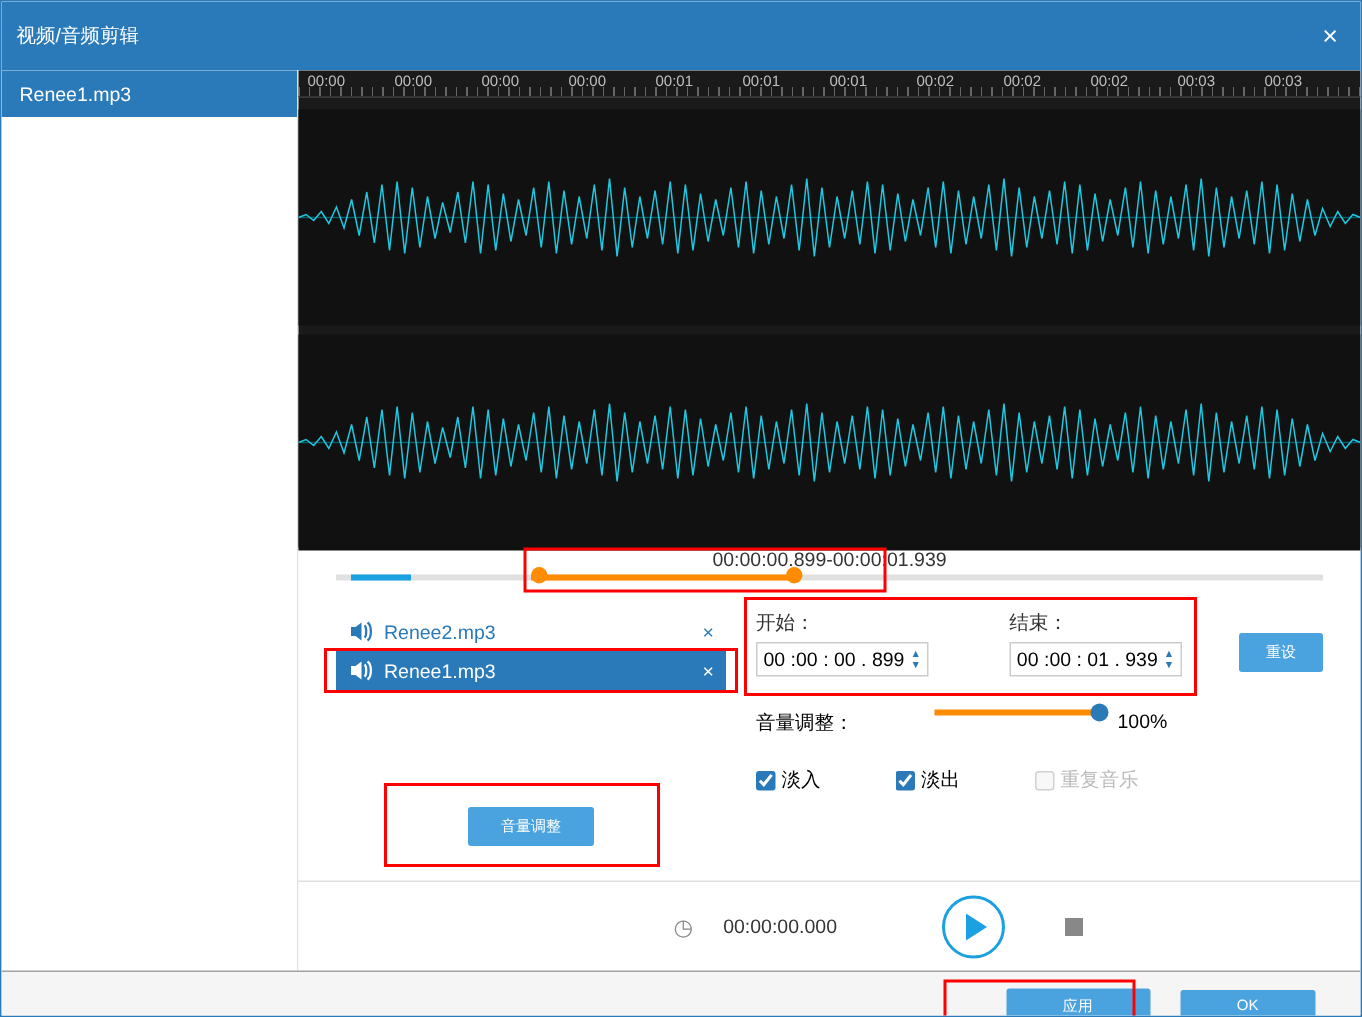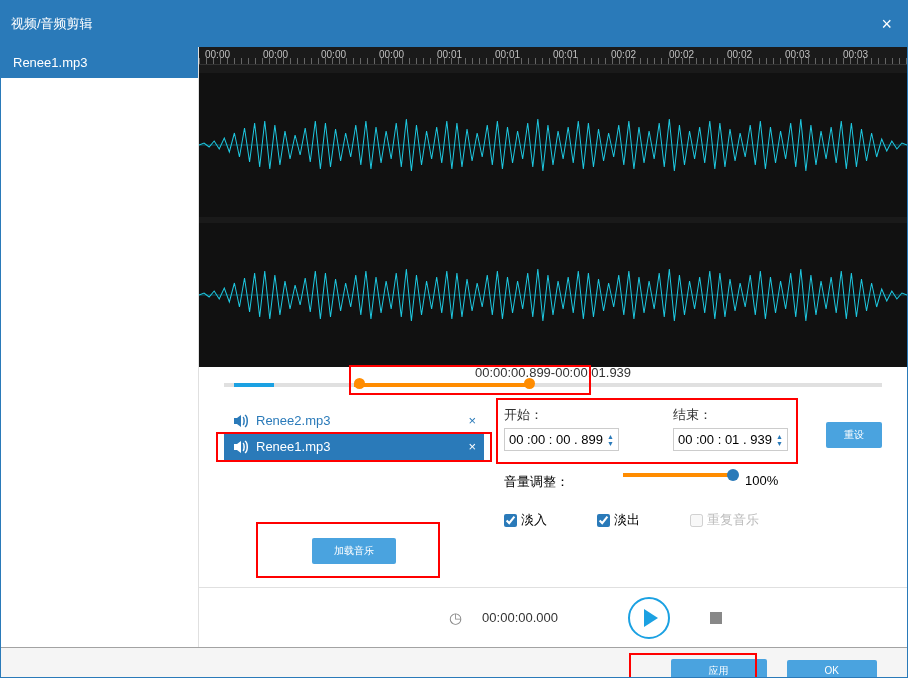--- a/index.html
+++ b/index.html
@@ -27,21 +27,21 @@
 .range-label { position: absolute; top: 0; left: 50%; transform: translateX(-50%); font-size: 13px; color: #333; }
 .slider-track { position: absolute; top: 18px; left: 25px; right: 25px; height: 4px; background: #e0e0e0; }
 .slider-fill-blue { position: absolute; top: 18px; left: 35px; width: 40px; height: 4px; background: #1ba1e2; }
 .slider-mid { position: absolute; top: 18px; left: 155px; width: 175px; height: 4px; background: #ff8c00; }
 .slider-handle { position: absolute; top: 13px; width: 11px; height: 11px; background: #ff8c00; border-radius: 50%; }
 
 .redbox { border: 2px solid #ff0000; position: absolute; pointer-events: none; }
 
 .lower { display: flex; padding: 5px 25px 0 25px; gap: 20px; }
 .playlist-col { width: 260px; position: relative; padding-top: 2px; }
-.playlist-item { display: flex; align-items: flex-start; padding: 5px 8px; font-size: 13px; gap: 8px; }
+.playlist-item { display: flex; align-items: center; padding: 5px 8px; font-size: 13px; gap: 8px; }
 .playlist-item.sel { background: #2a7ab9; color: #fff; }
 .playlist-item .pl-name { flex: 1; }
 .playlist-item .pl-close { cursor: pointer; font-size: 13px; }
 .speaker-icon { width: 16px; height: 16px; display: inline-block; }
 
 .controls-col { flex: 1; position: relative; }
 .row { display: flex; align-items: center; gap: 12px; font-size: 13px; }
 .time-group { display:flex; flex-direction:column; gap:4px; }
 .time-label { font-size: 13px; color: #333; }
 .time-input { display: inline-flex; align-items: center; border: 1px solid #ccc; padding: 3px 4px; font-size: 13px; background:#fff; }
@@ -141,21 +141,21 @@
           <svg class="speaker-icon" viewBox="0 0 16 16">
               <path fill="#fff" d="M2 5h3l4-3v12l-4-3H2z"></path>
               <path fill="none" stroke="#fff" stroke-width="1.5" d="M11 4c1.5 1 1.5 7 0 8 M13 2c3 2 3 10 0 12"></path>
             </svg>
           <span class="pl-name">Renee1.mp3</span>
           <span class="pl-close">×</span>
         </div>
         <div class="redbox" style="left:-8px; top:26px; width:276px; height:30px;"></div>
 
         <div style="position:relative; margin-top:78px; text-align:center;">
-          <button class="btn load">加载音乐</button>
+          <button class="btn load">音量调整</button>
           <div class="redbox" style="left:32px; top:-16px; width:184px; height:56px;"></div>
         </div>
       </div>
 
       <div class="controls-col">
         <div class="row" style="align-items:flex-start;">
           <div class="time-group">
             <span class="time-label">开始：</span>
             <span class="time-input">
               <span>00 :00 : 00 . 899</span>

